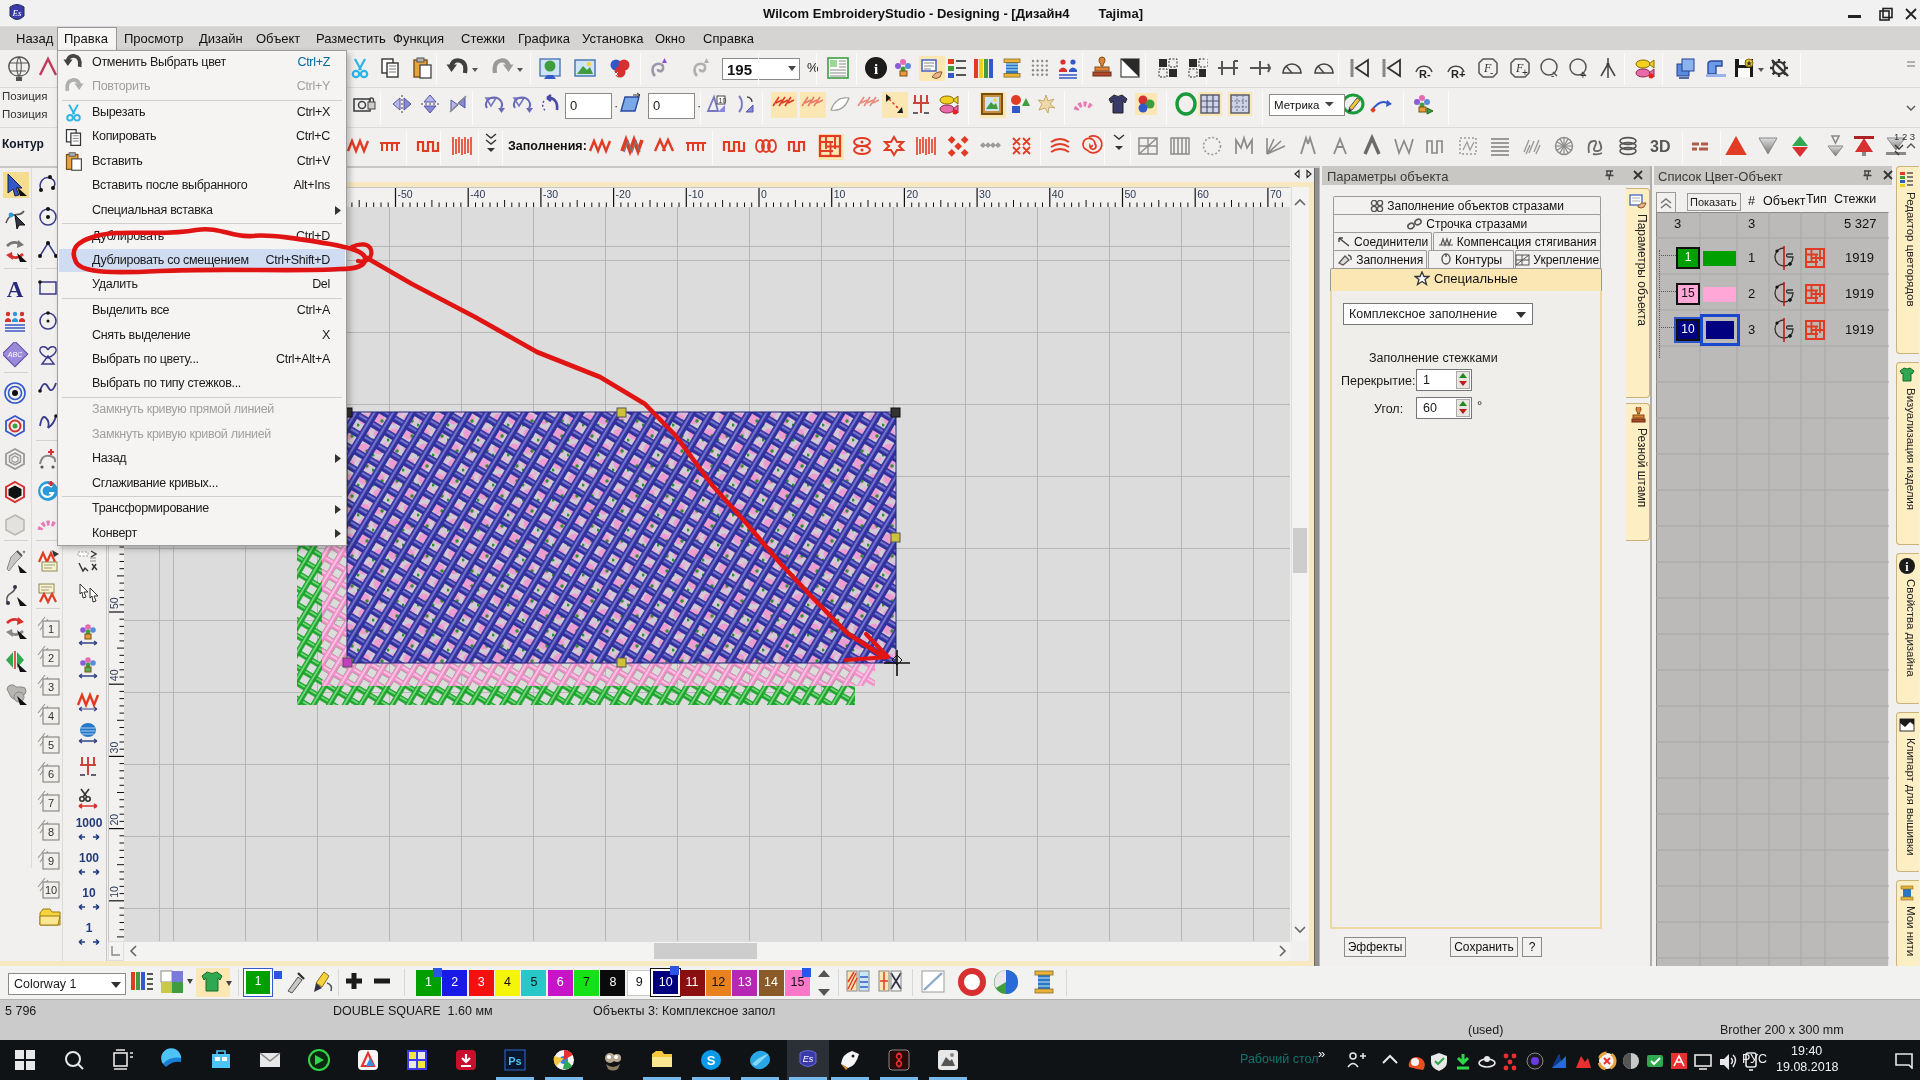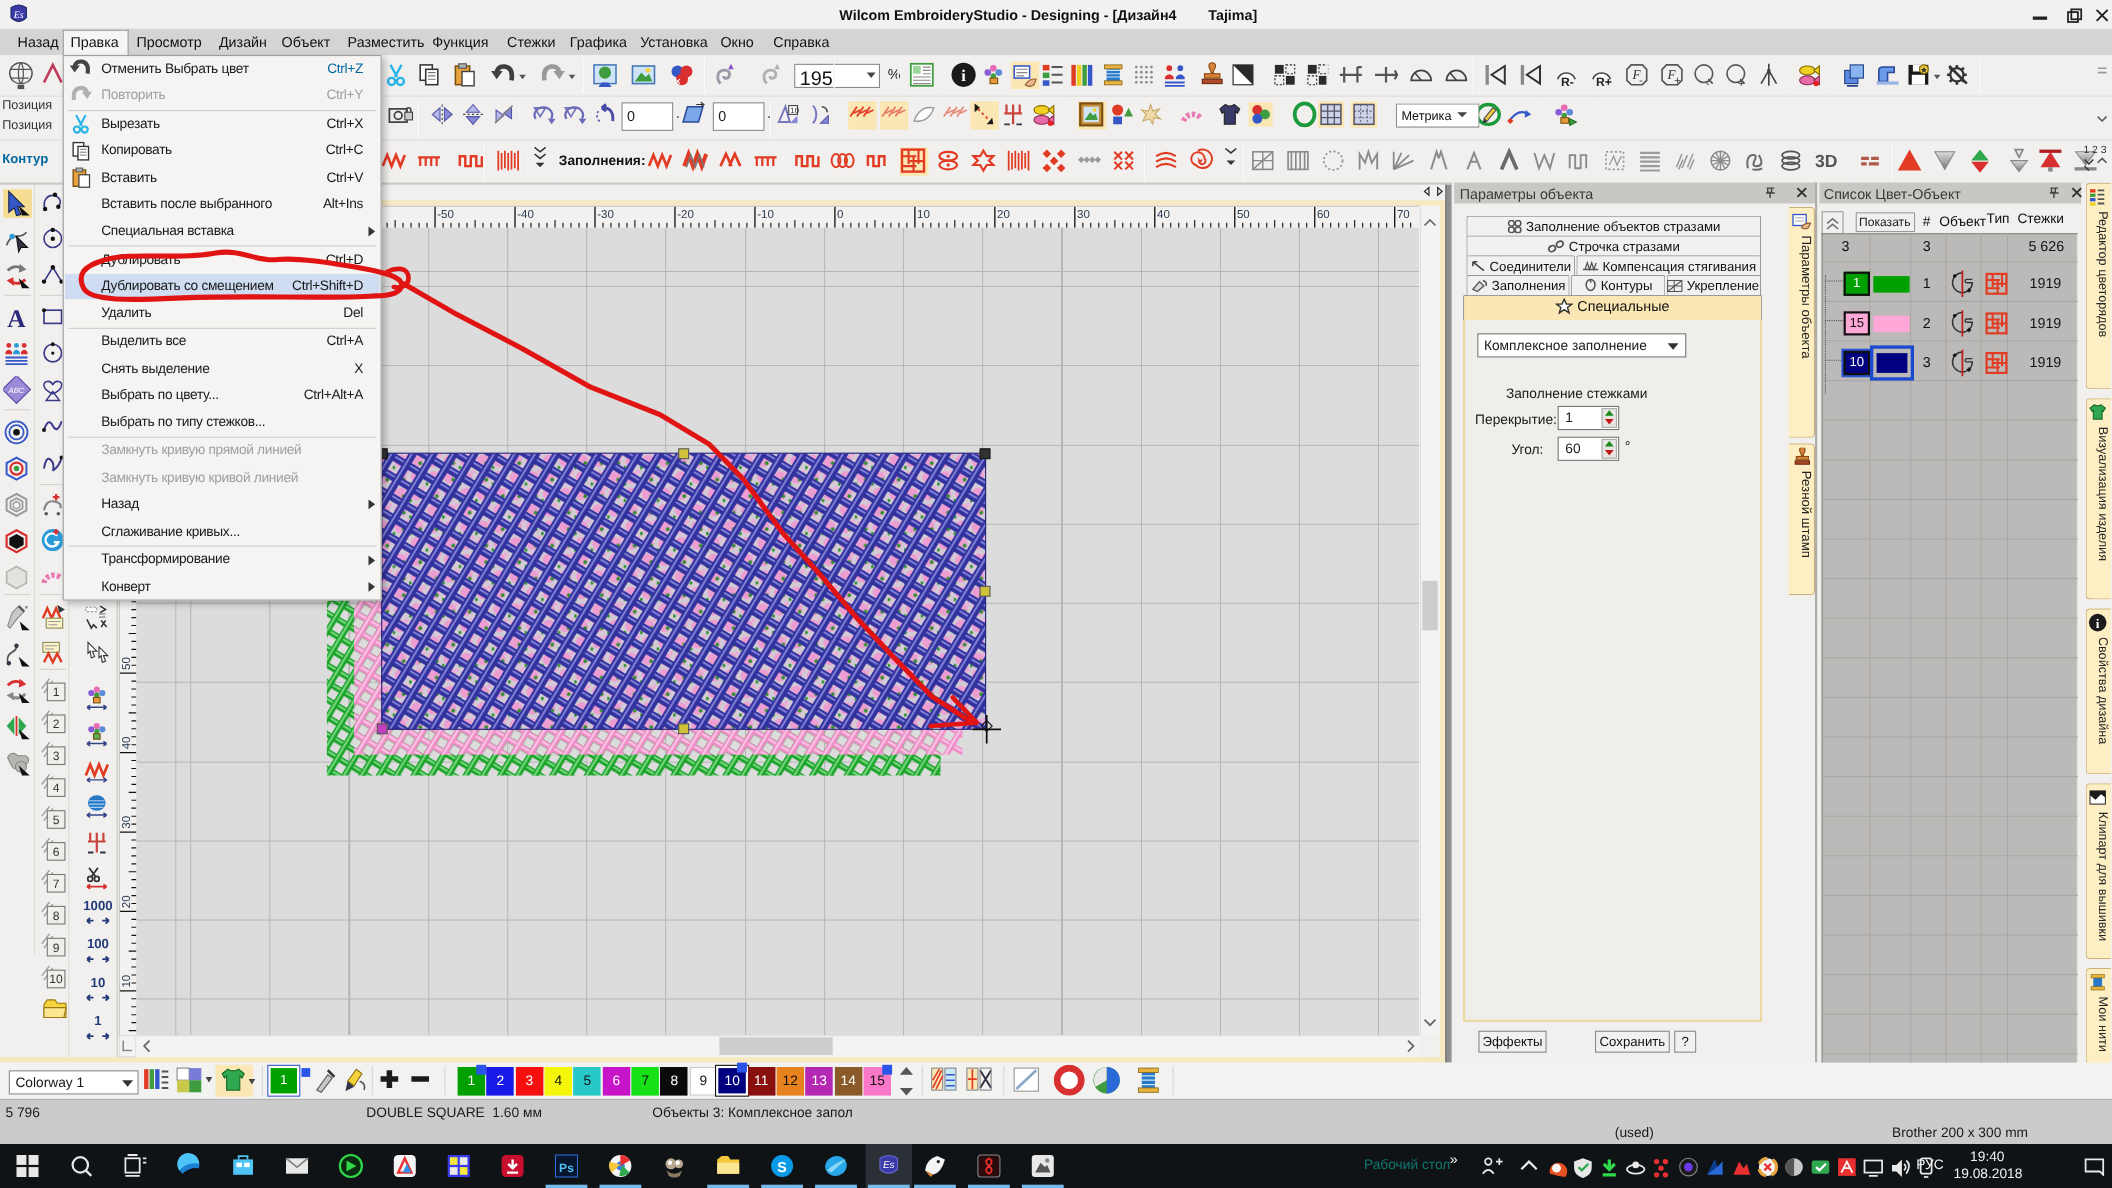--- a/index.html
+++ b/index.html
@@ -271,21 +271,21 @@
 <svg class="a" style="left:471px;top:66px;" width="8" height="8" viewBox="0 0 8 8">
     <polygon points="1,2 7,2 4,6" fill="#555"></polygon>
   </svg>
 <svg class="a" style="left:516px;top:66px;" width="8" height="8" viewBox="0 0 8 8">
     <polygon points="1,2 7,2 4,6" fill="#555"></polygon>
   </svg>
 <svg class="a" style="left:1757px;top:66px;" width="8" height="8" viewBox="0 0 8 8">
     <polygon points="1,2 7,2 4,6" fill="#555"></polygon>
   </svg>
 <div class="a" style="left:722px;top:58px;width:78px;height:22px;background:#fff;border:1px solid #8a8a8a;"></div>
-<div class="a" style="left:727px;top:61px;font-size:18px;color:#111;font-weight:normal;white-space:nowrap;">195</div>
+<div class="a" style="left:727px;top:61px;font-size:15px;color:#111;font-weight:bold;white-space:nowrap;">195</div>
 <svg class="a" style="left:786px;top:63px;" width="12" height="12" viewBox="0 0 12 12">
     <polygon points="2,3 10,3 6,8" fill="#444"></polygon>
   </svg>
 <div class="a" style="left:807px;top:60px;font-size:13px;color:#222;font-weight:normal;white-space:nowrap;">%</div>
 <div class="a" style="left:338px;top:53px;width:1px;height:32px;background:#d4d2cf;border-right:1px solid #fbfbfa;"></div>
 <div class="a" style="left:436px;top:53px;width:1px;height:32px;background:#d4d2cf;border-right:1px solid #fbfbfa;"></div>
 <div class="a" style="left:530px;top:53px;width:1px;height:32px;background:#d4d2cf;border-right:1px solid #fbfbfa;"></div>
 <div class="a" style="left:640px;top:53px;width:1px;height:32px;background:#d4d2cf;border-right:1px solid #fbfbfa;"></div>
 <div class="a" style="left:758px;top:53px;width:1px;height:32px;background:#d4d2cf;border-right:1px solid #fbfbfa;"></div>
 <div class="a" style="left:816px;top:53px;width:1px;height:32px;background:#d4d2cf;border-right:1px solid #fbfbfa;"></div>
@@ -468,21 +468,21 @@
 <div class="a" style="left:380px;top:91px;width:1px;height:34px;background:#d4d2cf;border-right:1px solid #fbfbfa;"></div>
 <div class="a" style="left:472px;top:91px;width:1px;height:34px;background:#d4d2cf;border-right:1px solid #fbfbfa;"></div>
 <div class="a" style="left:700px;top:91px;width:1px;height:34px;background:#d4d2cf;border-right:1px solid #fbfbfa;"></div>
 <div class="a" style="left:762px;top:91px;width:1px;height:34px;background:#d4d2cf;border-right:1px solid #fbfbfa;"></div>
 <div class="a" style="left:968px;top:91px;width:1px;height:34px;background:#d4d2cf;border-right:1px solid #fbfbfa;"></div>
 <div class="a" style="left:1064px;top:91px;width:1px;height:34px;background:#d4d2cf;border-right:1px solid #fbfbfa;"></div>
 <div class="a" style="left:1166px;top:91px;width:1px;height:34px;background:#d4d2cf;border-right:1px solid #fbfbfa;"></div>
 <div class="a" style="left:1262px;top:91px;width:1px;height:34px;background:#d4d2cf;border-right:1px solid #fbfbfa;"></div>
 <div class="a" style="left:1403px;top:91px;width:1px;height:34px;background:#d4d2cf;border-right:1px solid #fbfbfa;"></div>
 <div class="a" style="left:1448px;top:91px;width:1px;height:34px;background:#d4d2cf;border-right:1px solid #fbfbfa;"></div>
-<div class="a" style="left:2px;top:137px;font-size:12px;color:#0369a1;font-weight:bold;white-space:nowrap;">Контур</div>
+<div class="a" style="left:2px;top:137px;font-size:12px;color:#0f172a;font-weight:bold;white-space:nowrap;">Контур</div>
 <svg class="a" style="left:346px;top:134px;" width="26" height="26" viewBox="0 0 26 26">
     <path d="M2,17 L6,7 L10,17 L14,7 L18,17 L22,7" stroke="#e23b24" stroke-width="2.4" fill="none"></path>
   </svg>
 <svg class="a" style="left:378px;top:134px;" width="26" height="26" viewBox="0 0 26 26">
     <path d="M2,9 h20 M4,9 v8 M9,9 v8 M14,9 v8 M19,9 v8" stroke="#e23b24" stroke-width="2" fill="none"></path>
   </svg>
 <svg class="a" style="left:416px;top:134px;" width="26" height="26" viewBox="0 0 26 26">
     <path d="M2,17 v-9 h5 v9 h5 v-9 h5 v9 h5 v-9" stroke="#e23b24" stroke-width="2.2" fill="none"></path>
   </svg>
 <svg class="a" style="left:450px;top:134px;" width="26" height="26" viewBox="0 0 26 26">
@@ -1484,21 +1484,21 @@
     <line x1="0" y1="566" x2="233" y2="566" stroke="#a9a7a5"></line>
     <line x1="0" y1="602" x2="233" y2="602" stroke="#a9a7a5"></line>
     <line x1="0" y1="638" x2="233" y2="638" stroke="#a9a7a5"></line>
     <line x1="0" y1="674" x2="233" y2="674" stroke="#a9a7a5"></line>
     <line x1="0" y1="710" x2="233" y2="710" stroke="#a9a7a5"></line>
     <line x1="0" y1="746" x2="233" y2="746" stroke="#a9a7a5"></line>
   </svg>
 <div class="a" style="left:1659px;top:250px;width:1px;height:108px;border-left:1px dotted #555;"></div>
 <div class="a" style="left:1674px;top:216px;font-size:13px;color:#111;font-weight:normal;white-space:nowrap;">3</div>
 <div class="a" style="left:1748px;top:216px;font-size:13px;color:#111;font-weight:normal;white-space:nowrap;">3</div>
-<div class="a" style="left:1844px;top:216px;font-size:13px;color:#111;font-weight:normal;white-space:nowrap;">5 626</div>
+<div class="a" style="left:1844px;top:216px;font-size:13px;color:#111;font-weight:normal;white-space:nowrap;">5 327</div>
 <div class="a" style="left:1659px;top:255px;width:17px;height:1px;border-top:1px dotted #555;"></div>
 <div class="a" style="left:1676px;top:247px;width:24px;height:22px;background:#00a000;border:2px solid #111;"></div>
 <div class="a" style="left:1676px;top:250px;width:24px;text-align:center;font-size:12px;color:#fff;">1</div>
 <div class="a" style="left:1703px;top:251px;width:33px;height:15px;background:#00a000;"></div>
 <div class="a" style="left:1748px;top:250px;font-size:13px;color:#111;font-weight:normal;white-space:nowrap;">1</div>
 <svg class="a" style="left:1772px;top:245px;" width="24" height="26" viewBox="0 0 24 26">
     <path d="M12,3 a9,9 0 1,0 9,9 l-5,0 a1.5,1.5 0 0,1 0,-3 l5,0" fill="none" stroke="#333" stroke-width="1.3"></path>
     <line x1="12" y1="1" x2="12" y2="25" stroke="#c01a1a" stroke-width="1.6"></line>
     <circle cx="5" cy="6" r="1.6" fill="#111"></circle>
     <path d="M16,19 l4,0 m-2,-2 l0,4" stroke="#111" stroke-width="1.4"></path>

